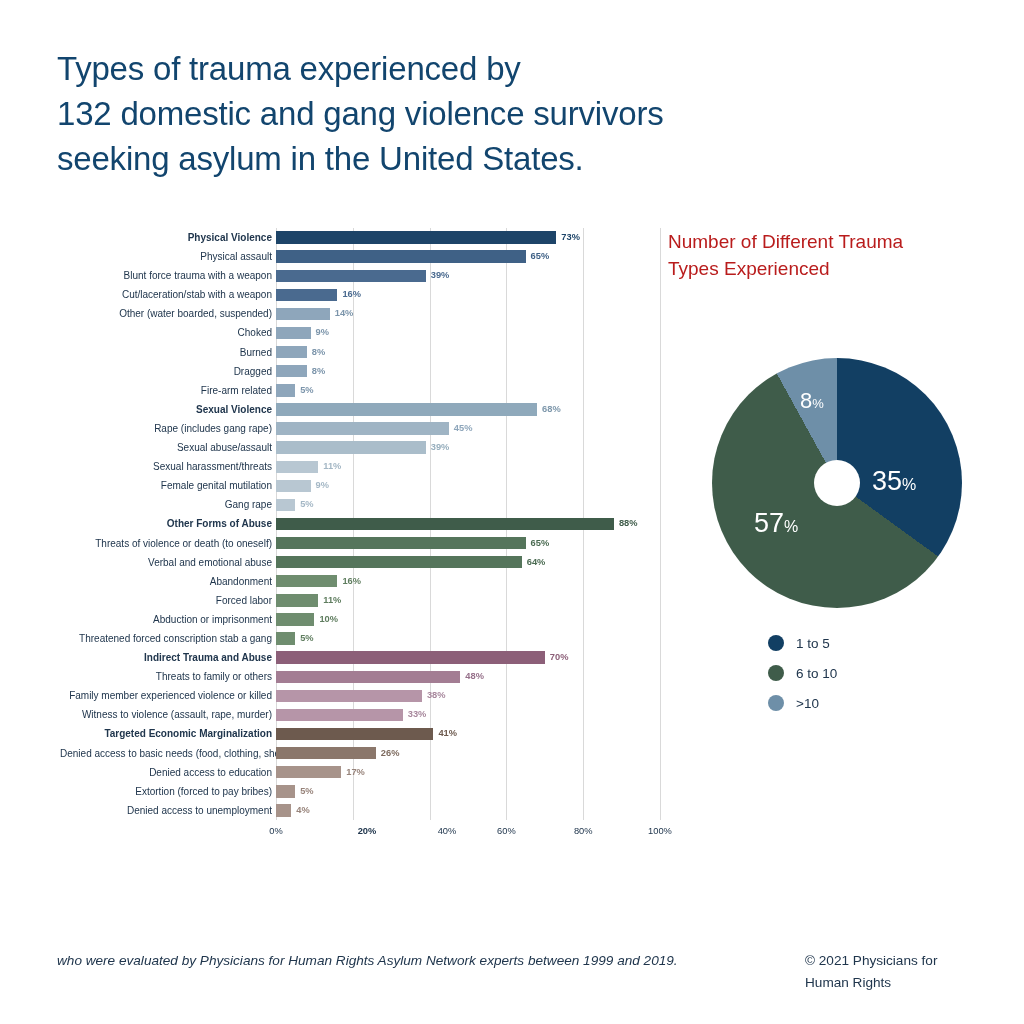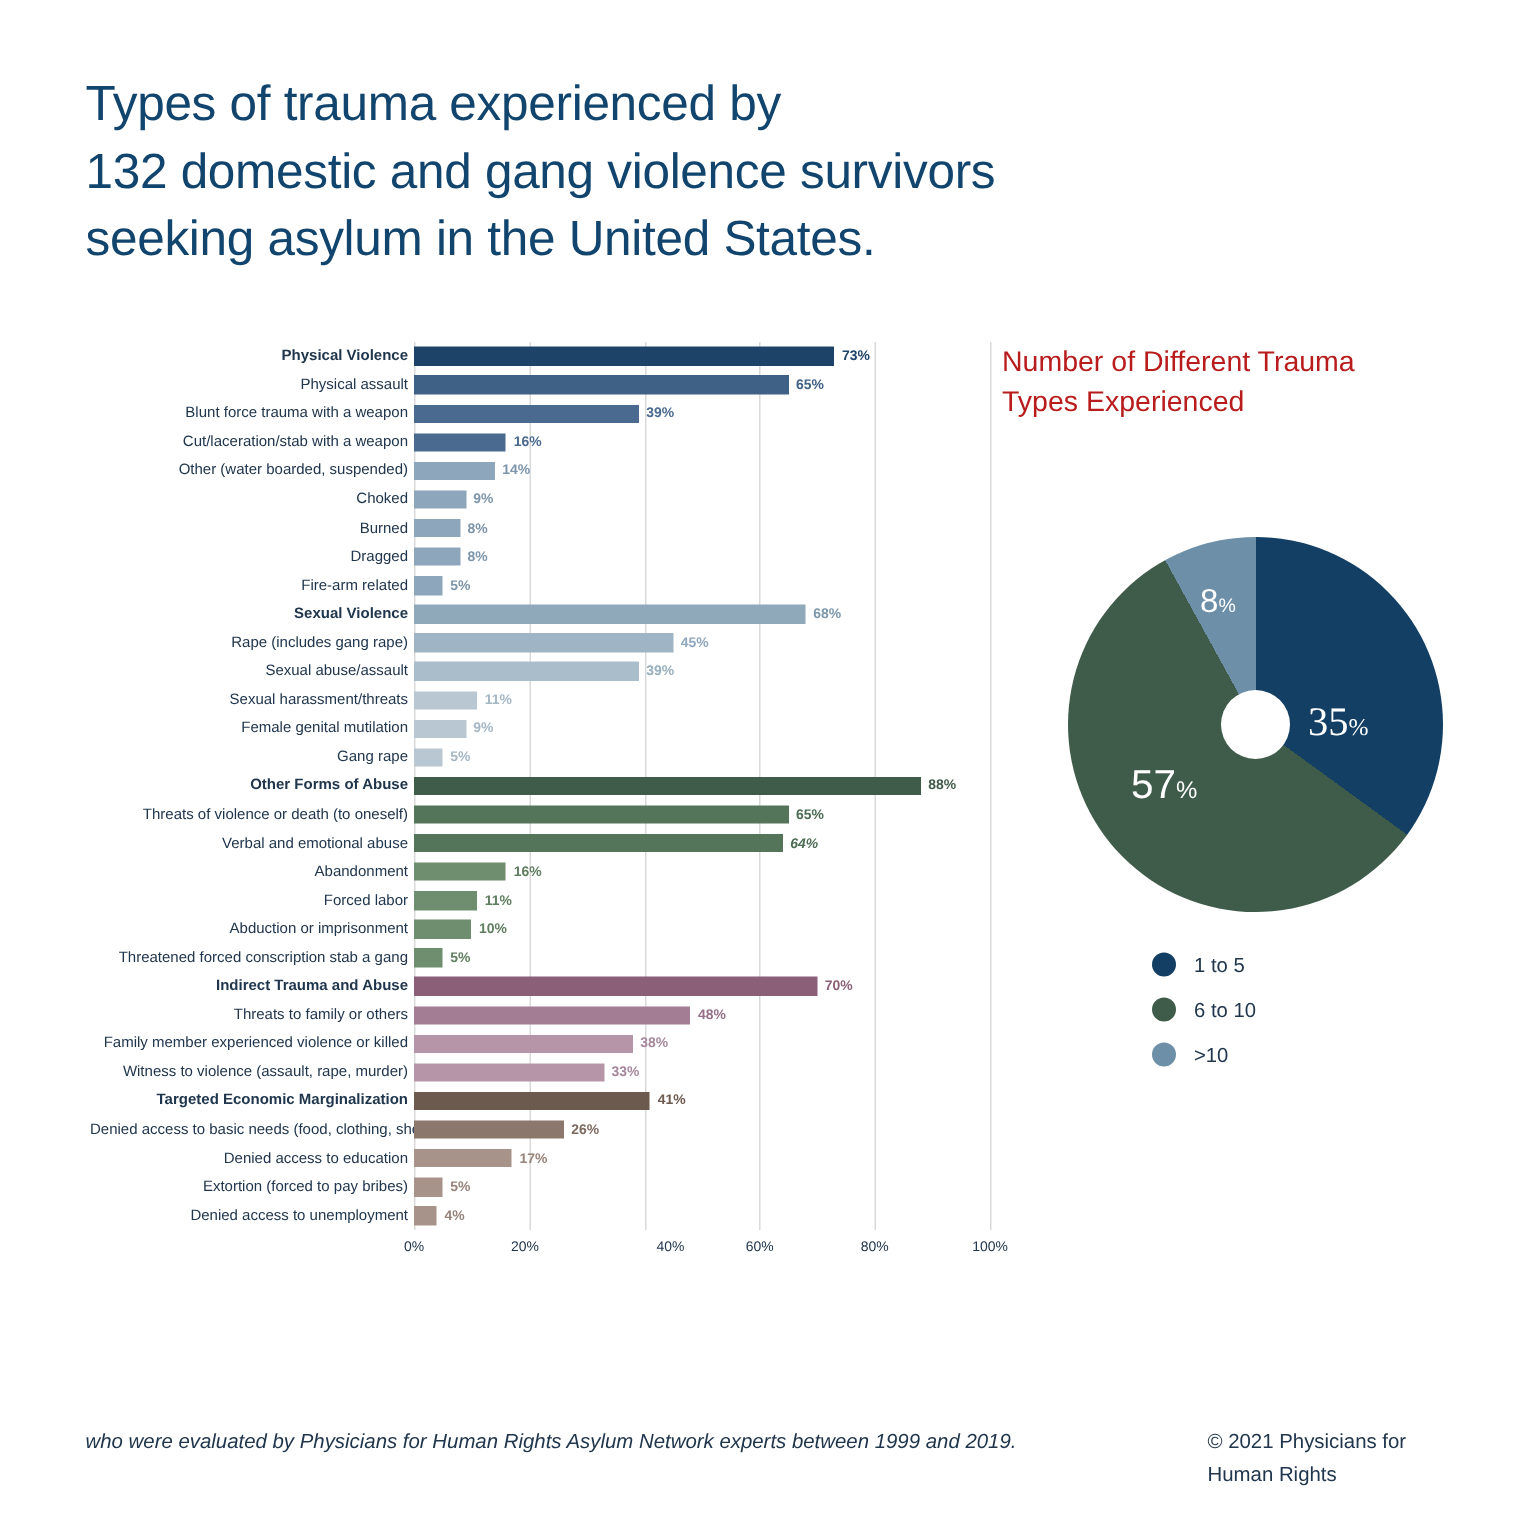--- a/index.html
+++ b/index.html
@@ -116,21 +116,21 @@
     background:#ffffff;
     border-radius:50%;
   }
   .slice-label {
     position:absolute;
     color:#ffffff;
     font-weight:400;
   }
   .slice-label .num { font-size:27px; }
   .slice-label .pct { font-size:16px; }
-  .sl-1 { left:160px; top:108px;font-family:Liberation Serif, serif; }
+  .sl-1 { left:160px; top:108px; }
   .sl-2 { left:42px;  top:150px; }
   .sl-3 { left:88px;  top:30px; }
   .sl-3 .num { font-size:22px; }
   .sl-3 .pct { font-size:13px; }
 
   .legend {
     position:absolute;
     left:108px; top:400px;
   }
   .legend-row {
@@ -265,21 +265,21 @@
         <div class="val" style="left: 558.92px; color: rgb(63, 92, 74);">88%</div>
       </div>
       <div class="row">
         <div class="lbl">Threats of violence or death (to oneself)</div>
         <div class="bar" style="width: 249.6px; background: rgb(85, 117, 91);"></div>
         <div class="val" style="left: 470.6px; color: rgb(75, 107, 82);">65%</div>
       </div>
       <div class="row">
         <div class="lbl">Verbal and emotional abuse</div>
         <div class="bar" style="width: 245.76px; background: rgb(85, 117, 91);"></div>
-        <div class="val" style="left: 466.76px; color: rgb(75, 107, 82); font-style: italic;">64%</div>
+        <div class="val" style="left: 466.76px; color: rgb(75, 107, 82);">64%</div>
       </div>
       <div class="row">
         <div class="lbl">Abandonment</div>
         <div class="bar" style="width: 61.44px; background: rgb(111, 141, 111);"></div>
         <div class="val" style="left: 282.44px; color: rgb(95, 125, 95);">16%</div>
       </div>
       <div class="row">
         <div class="lbl">Forced labor</div>
         <div class="bar" style="width: 42.24px; background: rgb(111, 141, 111);"></div>
         <div class="val" style="left: 263.24px; color: rgb(95, 125, 95);">11%</div>
@@ -335,21 +335,21 @@
         <div class="val" style="left: 240.2px; color: rgb(151, 131, 122);">5%</div>
       </div>
       <div class="row">
         <div class="lbl">Denied access to unemployment</div>
         <div class="bar" style="width: 15.36px; background: rgb(167, 147, 138);"></div>
         <div class="val" style="left: 236.36px; color: rgb(151, 131, 122);">4%</div>
       </div>
     </div>
   <div class="axis" id="bar-axis">
       <div class="tick" style="left: 0px;">0%</div>
-      <div class="tick" style="left: 74px;">20%</div>
+      <div class="tick" style="left: 91px; font-weight: bold;">20%</div>
       <div class="tick" style="left: 171px;">40%</div>
       <div class="tick" style="left: 230.4px;">60%</div>
       <div class="tick" style="left: 307.2px;">80%</div>
       <div class="tick" style="left: 384px;">100%</div>
     </div>
 </div>
 
 <div class="donutpanel">
   <div class="donut-title">
     <div>Number of Different Trauma</div>

